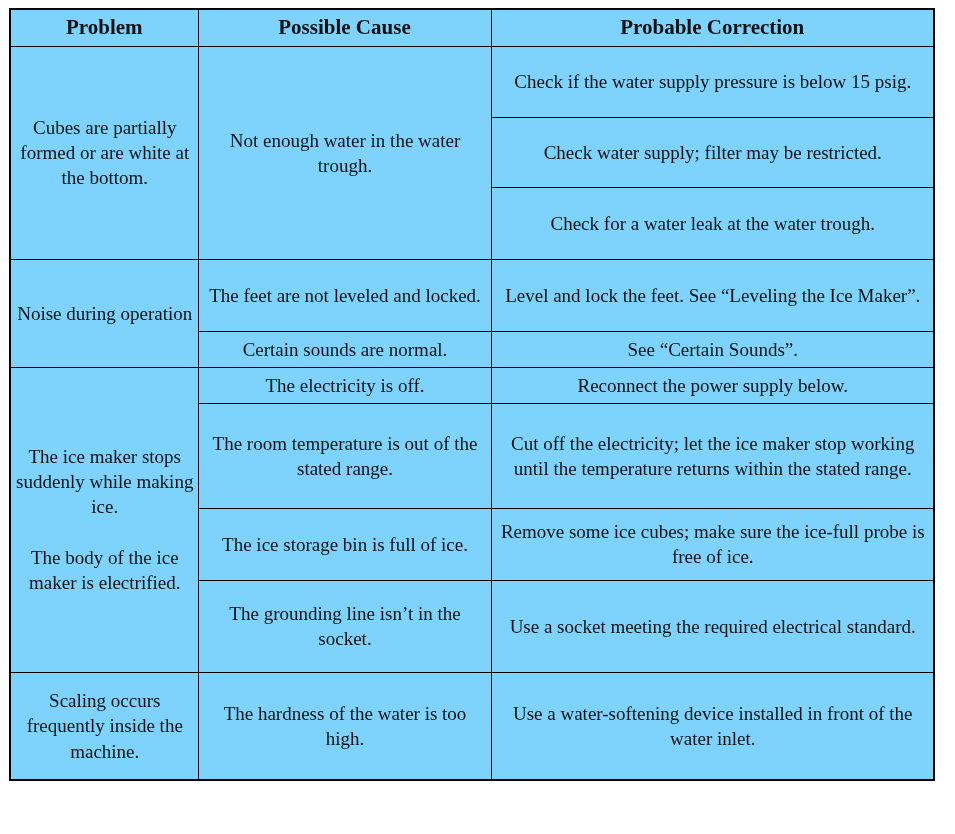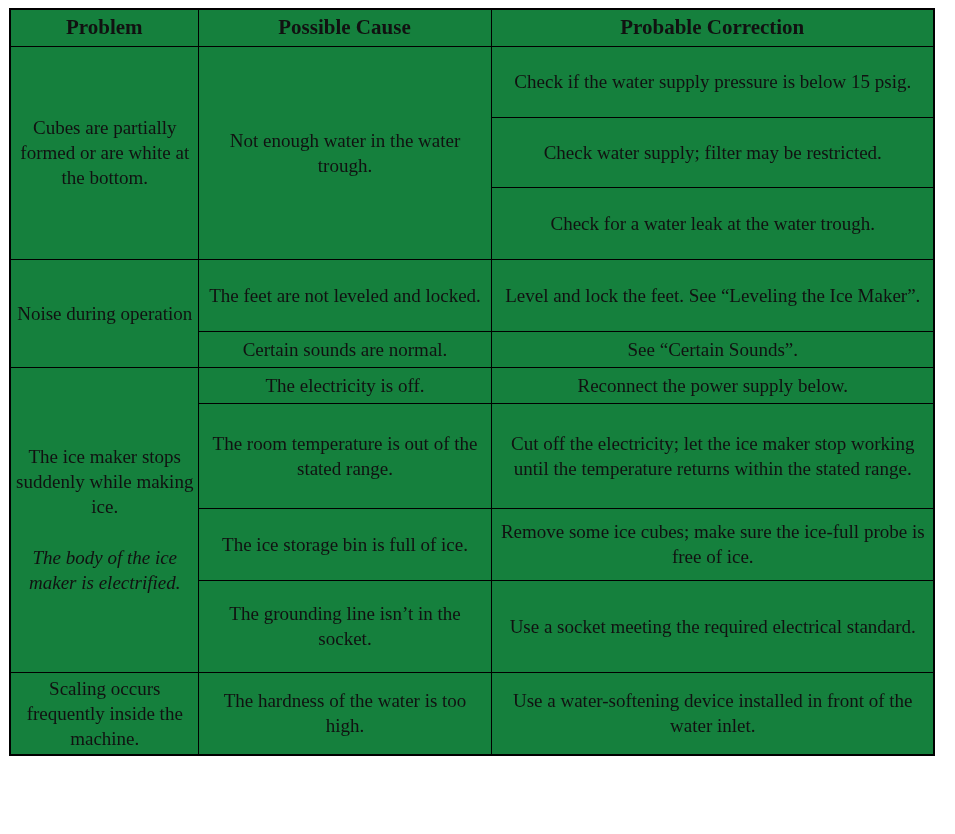--- a/index.html
+++ b/index.html
@@ -13,21 +13,21 @@
     font-family: "Liberation Serif", "DejaVu Serif", serif;
     color: #111111;
   }
   .page {
     padding: 8px 9px;
   }
   table.troubleshooting {
     border-collapse: collapse;
     table-layout: fixed;
     width: 924px;
-    background: #15803d;
+    background: #7dd3fc;
     border: 2px solid #000000;
   }
   col.c-problem    { width: 188px; }
   col.c-cause      { width: 293px; }
   col.c-correction { width: 443px; }
   th, td {
     border: 1px solid #000000;
     vertical-align: middle;
     text-align: center;
     padding: 3px 4px 3px 5px;
@@ -42,24 +42,23 @@
     padding: 4px 2px;
   }
   
   tr.rh36  { height: 36px; }
   tr.rh71  { height: 71px; }
   tr.rh70  { height: 70px; }
   tr.rh72  { height: 72px; }
   tr.rh35  { height: 36px; }
   tr.rh105 { height: 105px; }
   tr.rh92  { height: 92px; }
-  tr.rh110 { height: 83px; }
+  tr.rh110 { height: 108px; }
   .problem-para + .problem-para {
     margin-top: 26px;
-    font-style: italic;
   }
 </style>
 </head>
 <body>
 
 <div class="page">
   <table class="troubleshooting">
     <colgroup>
       <col class="c-problem">
       <col class="c-cause">

